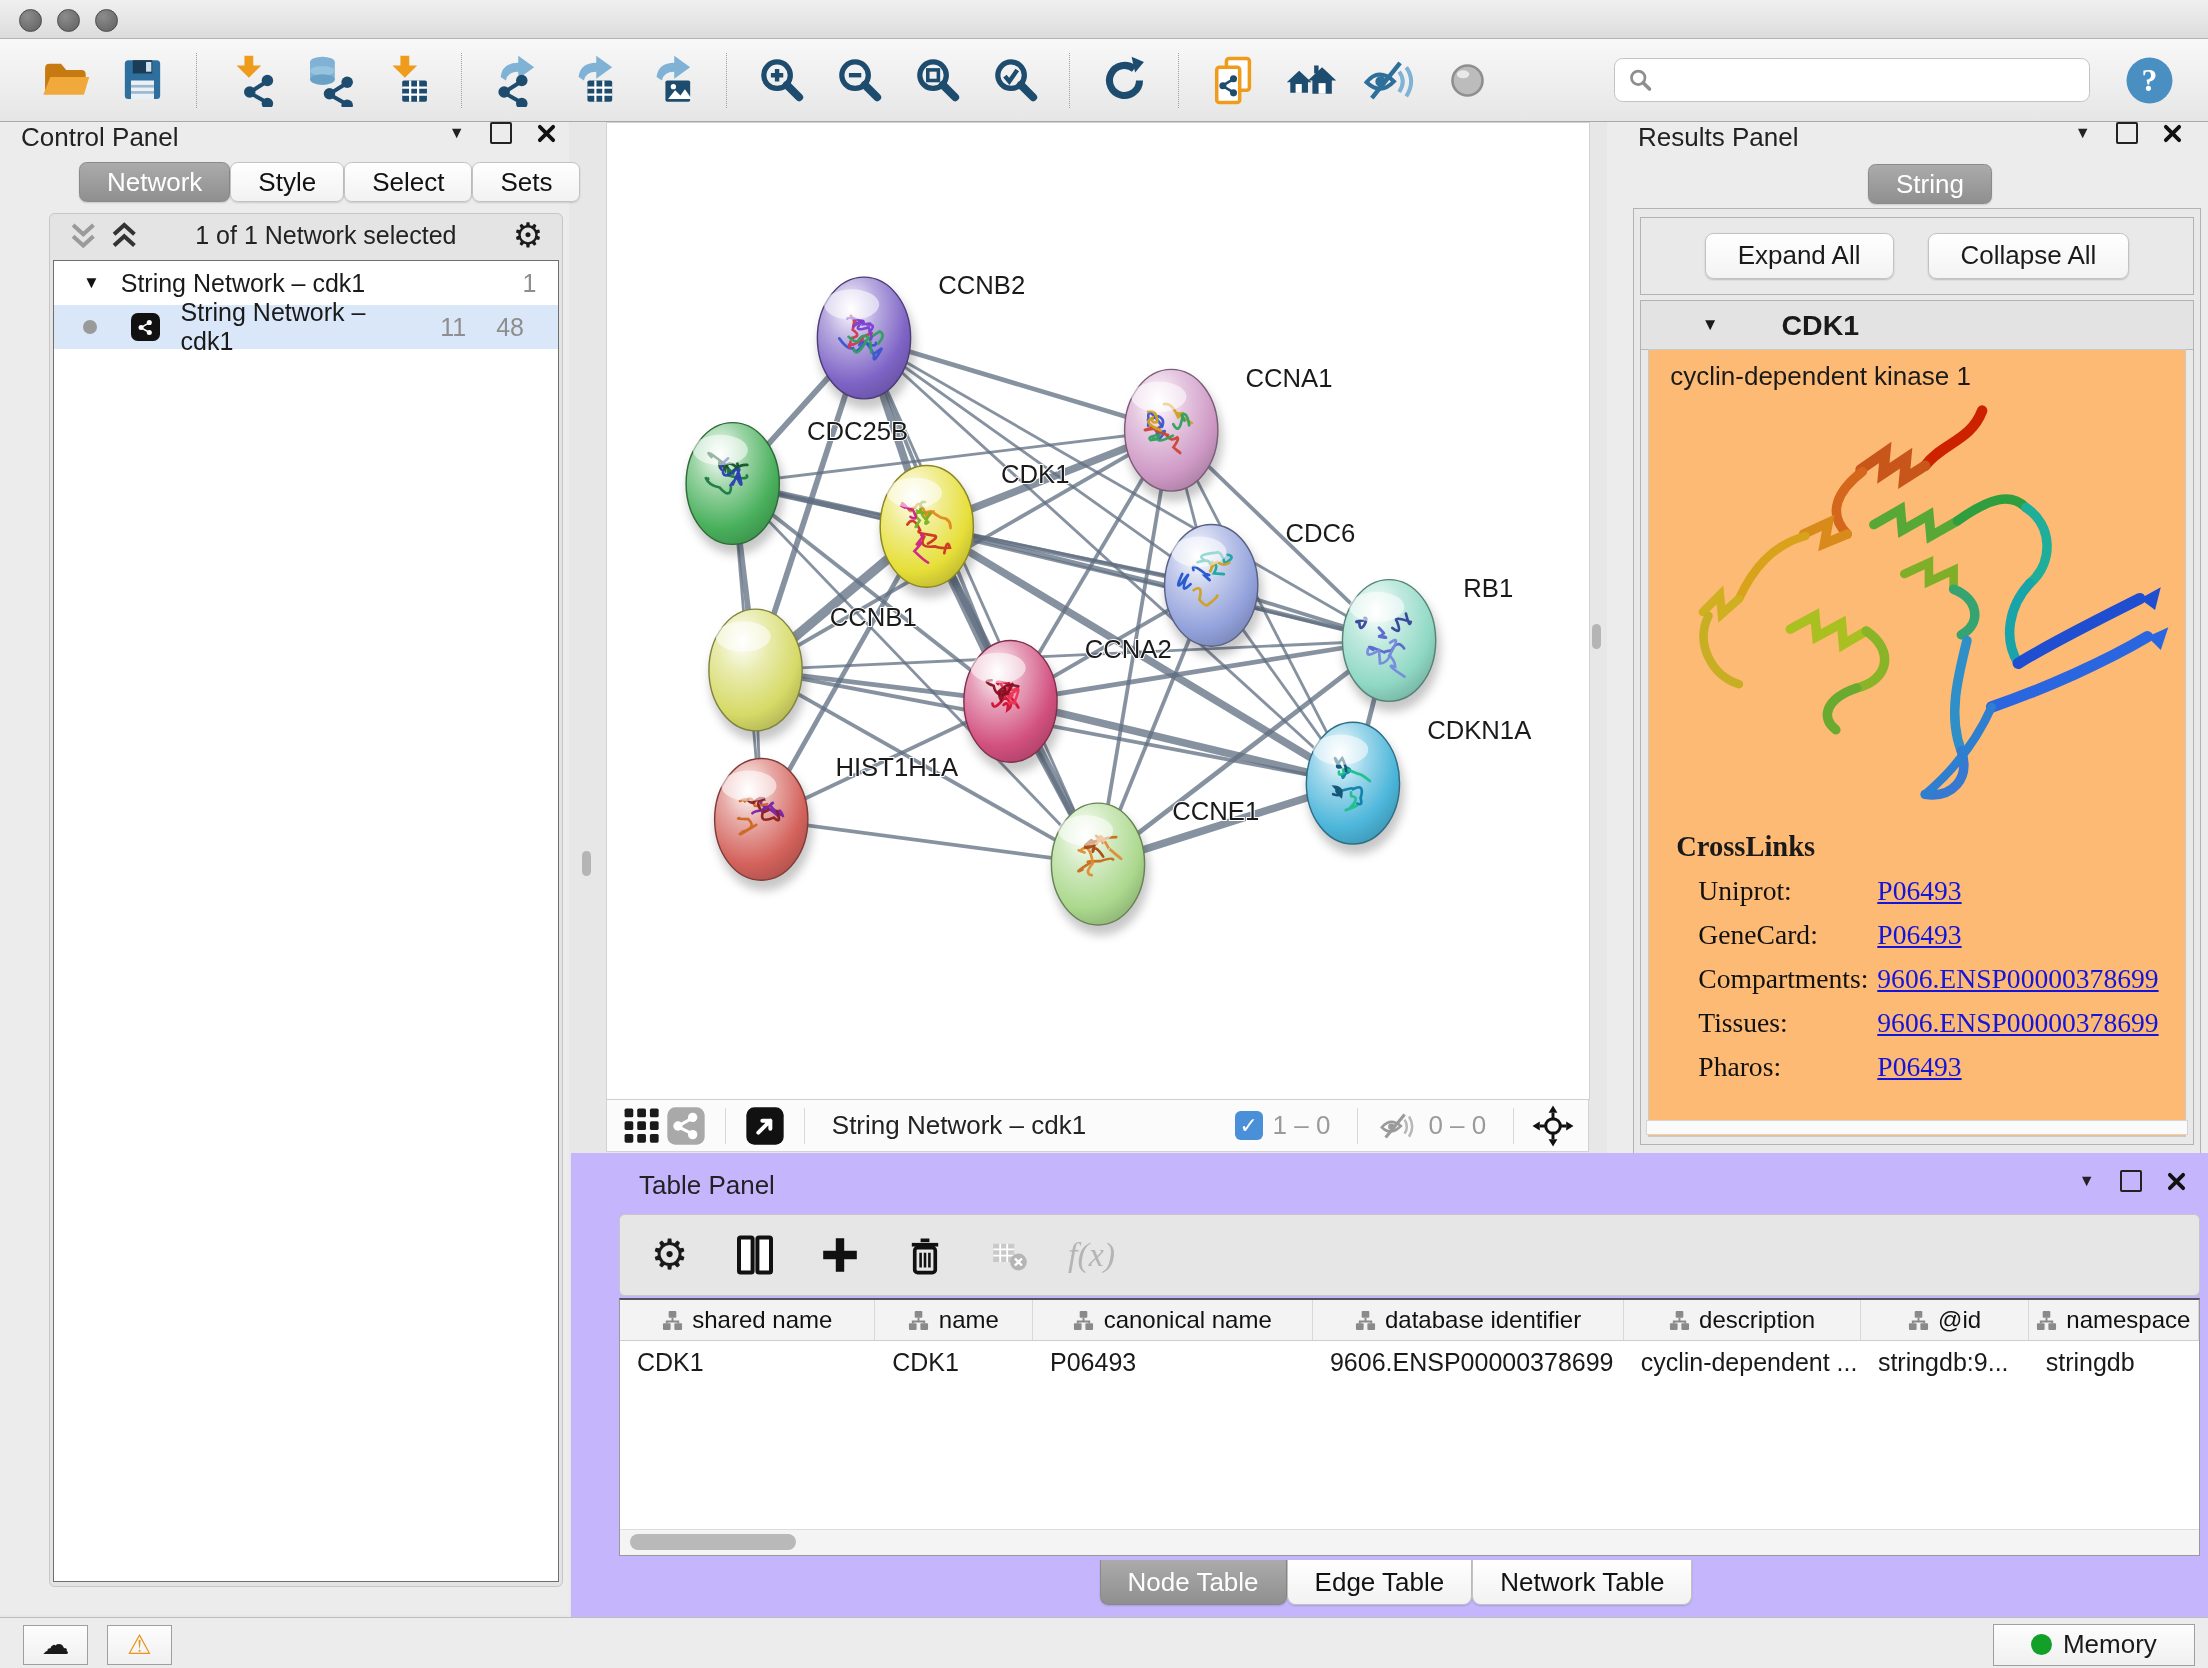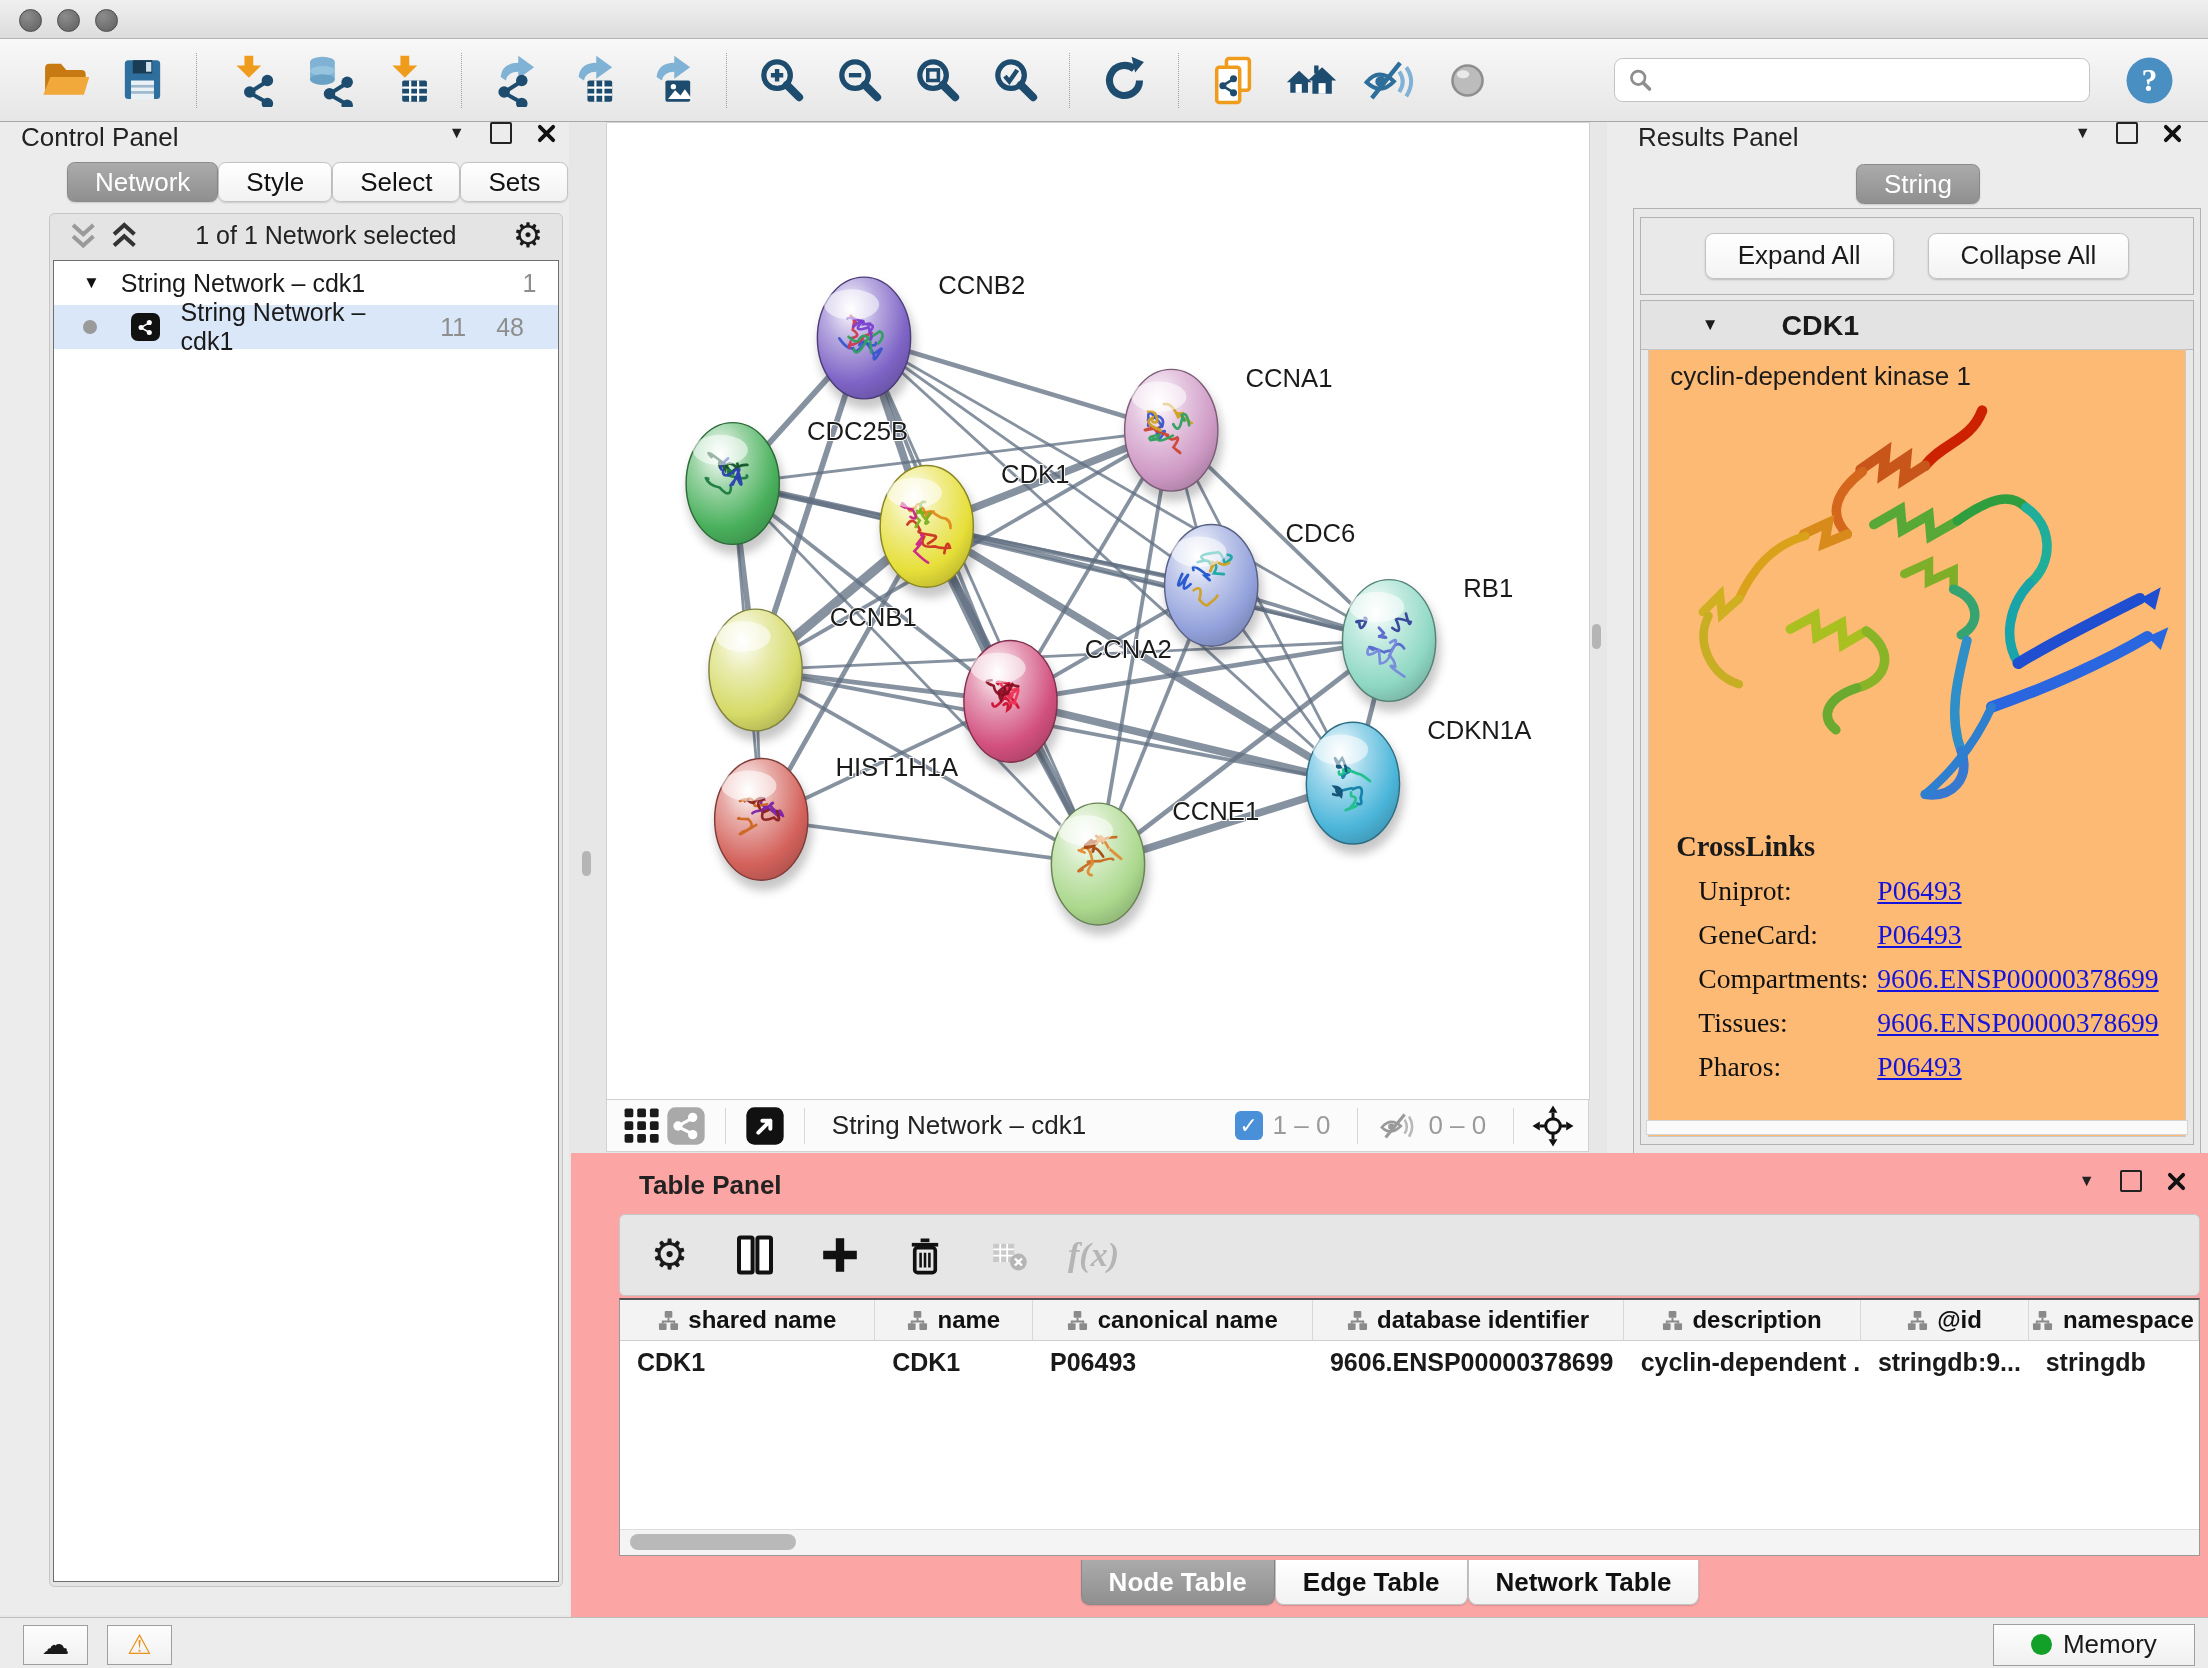--- a/index.html
+++ b/index.html
@@ -25,21 +25,21 @@
   #help-btn{margin-left:30px;margin-right:3.8px;}
   
   .panel-header{position:absolute;height:42px;display:flex;align-items:flex-start;}
   .panel-title{font-size:26px;color:#222;}
   .ph-controls{margin-left:auto;display:flex;align-items:center;gap:25px;padding-right:13.3px;}
   .ph-caret{font-size:16px;color:#222;}
   .ph-float{width:18px;height:18px;border:2.9px solid #222;border-radius:1.9px;}
   .tab{height:38px;border:1px solid #c2c2c2;background:linear-gradient(#ffffff,#f2f2f2);
     color:#111;font-size:26px;display:flex;align-items:center;justify-content:center;
     border-radius:7.6px;padding:0 27px;box-shadow:0 1px 1.9px rgba(0,0,0,.15);}
-  .tab.sel{background:linear-gradient(#ababab,#8f8f8f);color:#fff;border-color:#8a8a8a;}
+  .tab.sel{background:linear-gradient(#ababab,#8f8f8f);color:#fff;border-color:#8a8a8a;margin-left:12px;}
   
   #control-panel{position:absolute;left:0;top:122px;width:569px;height:1493px;background:#ececec;}
   #cp-header{left:21px;top:0;width:548px;}
   #cp-tabs{position:absolute;left:67px;top:40px;display:flex;}
   #cp-inner{position:absolute;left:7.6px;right:5.7px;top:91px;bottom:28.5px;
     background:#e4e4e4;border:1px solid #c6c6c6;border-radius:5.7px;margin-left:41px;}
   #cp-info{position:absolute;left:0;right:0;top:0;height:42px;display:flex;align-items:center;padding:0 19px;}
   #cp-info-text{flex:1;text-align:center;font-size:25px;color:#222;}
   #net-list{position:absolute;left:3.8px;right:3.8px;top:46px;bottom:3.8px;background:#fff;border:1.9px solid #6e6e6e;}
   .tree-row{height:44px;display:flex;align-items:center;font-size:25px;}
@@ -84,21 +84,21 @@
   #rp-desc{position:absolute;left:21px;top:11.4px;font-size:26px;}
   #protein{position:absolute;left:27px;top:53px;width:504px;height:418px;}
   #xl-head{position:absolute;left:27px;top:481px;font-family:"Liberation Serif","DejaVu Serif",serif;
     font-size:28.5px;font-weight:bold;}
   #xl-rows{position:absolute;left:49px;top:525px;right:15px;}
   .xl-row{height:44px;display:flex;font-family:"Liberation Serif","DejaVu Serif",serif;font-size:27.6px;}
   .xl-label{width:179px;color:#111;}
   .xl-value{color:#1414dd;text-decoration:underline;}
   #rp-scroll{position:absolute;left:5.7px;right:5.7px;bottom:9.5px;height:13.3px;background:#fafafa;border:1px solid #d5d5d5;}
   
-  #table-panel{position:absolute;left:571px;top:1153px;width:1638px;height:464px;background:#fca5a5;font-weight:bold;}
+  #table-panel{position:absolute;left:571px;top:1153px;width:1638px;height:464px;background:#c4b5fd;}
   #tp-header{left:68px;top:17px;width:1560px;}
   #tp-toolbar{position:absolute;left:48px;top:61px;right:9.5px;height:80px;background:#e6e6e6;
     border:1px solid #c6c6c6;border-radius:5.7px;display:flex;align-items:center;padding:0 23px;gap:32px;}
   .tp-icon{width:53px;height:53px;display:flex;align-items:center;justify-content:center;}
   .gear-glyph{font-size:42px;color:#1a1a1a;line-height:1;}
   #fx-label{font-family:"Liberation Serif","DejaVu Serif",serif;font-style:italic;font-size:34px;color:#b5b5b5;}
   #tp-table{position:absolute;left:48px;top:145px;right:9.5px;height:255px;background:#fff;
     border:1px solid #999;border-top:2.9px solid #555;}
   #tp-headrow{display:flex;height:40px;background:#f3f3f3;border-bottom:1px solid #cfcfcf;}
   .th{display:flex;align-items:center;justify-content:center;gap:9.5px;font-size:24px;color:#111;

